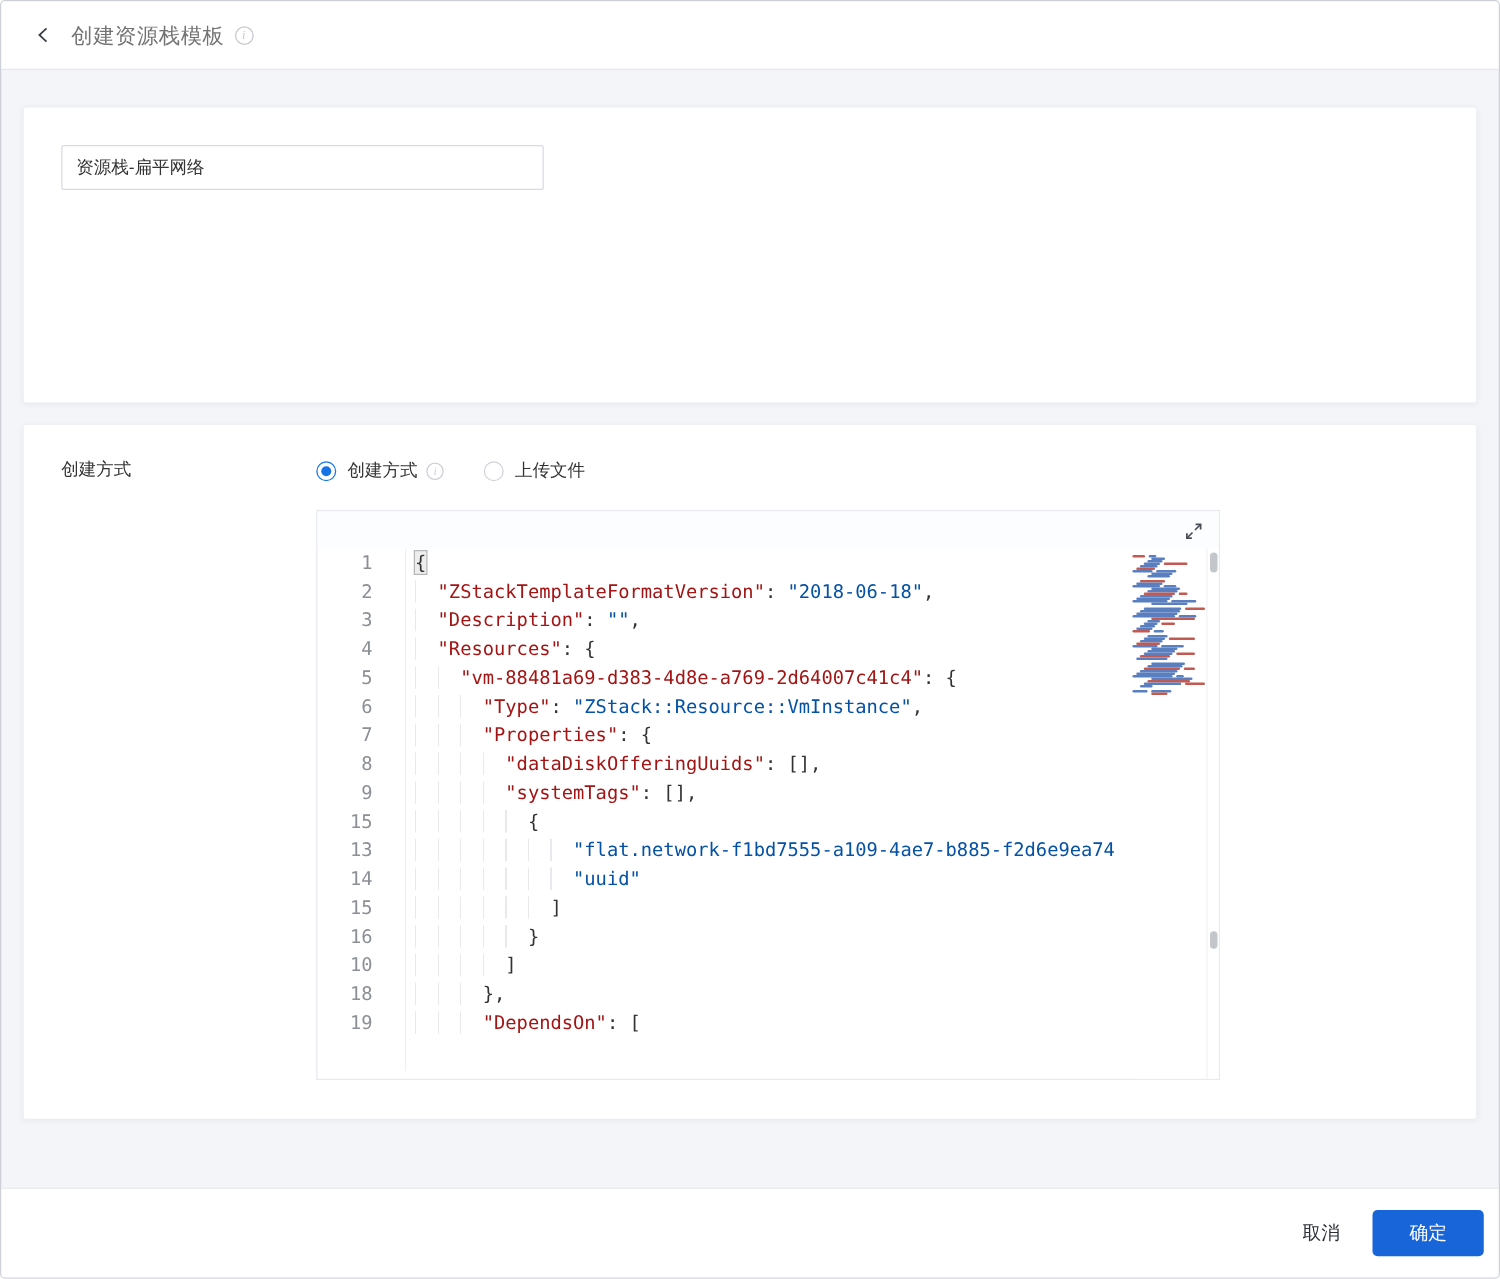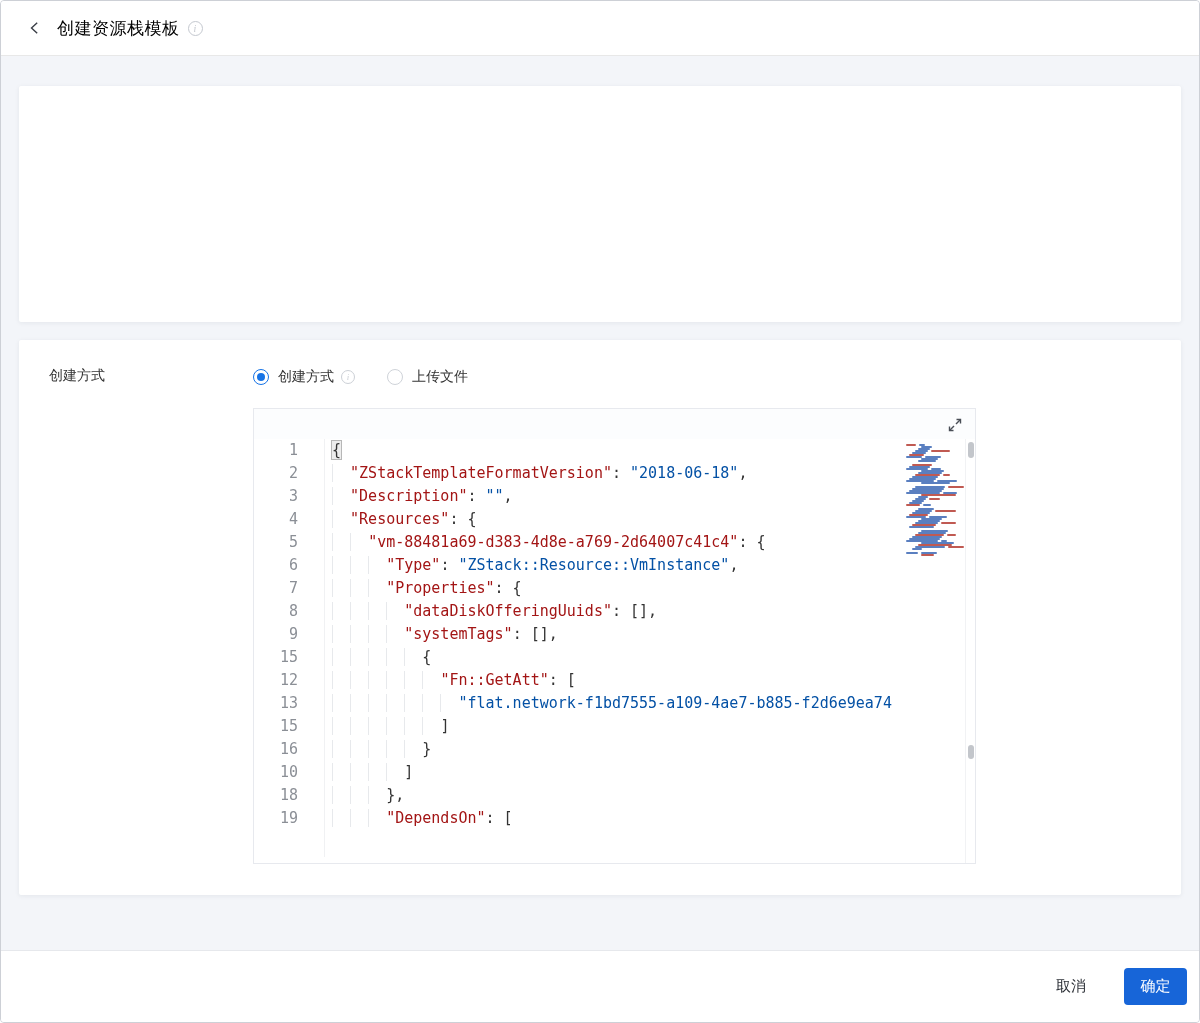--- a/index.html
+++ b/index.html
@@ -7,21 +7,21 @@
   body { font-family:"Liberation Sans","DejaVu Sans",sans-serif; background:#fff; }
 
   .window { width:1200px; height:1023px; border:1px solid #cdd0d6; border-radius:4px;
             display:flex; flex-direction:column; overflow:hidden; background:#f3f5f9; }
 
   
   .hdr { height:55px; flex:none; background:#fff; border-bottom:1px solid #e8e8e8;
          display:flex; align-items:center; padding:0 24px; }
   .back { width:20px; height:20px; display:flex; align-items:center; justify-content:center;
           cursor:pointer; margin-right:12px; }
-  .hdr-title { font-size:17px; color:#000000; font-weight:500; letter-spacing:.5px; }
+  .hdr-title { font-size:17px; color:#737373; font-weight:500; letter-spacing:.5px; }
   .info-i { display:inline-flex; width:15px; height:15px; border:1px solid #c4c8cf; border-radius:50%;
             color:#c4c8cf; font-size:10px; align-items:center; justify-content:center;
             font-family:"Liberation Serif",serif; font-style:italic; margin-left:8px; }
   .info-i.sm { width:14px; height:14px; font-size:9px; color:#ccd0d6; border-color:#ccd0d6; }
 
   
   .page-body { flex:1; padding:30px 18px 0; overflow:hidden; }
   .card { background:#fff; border-radius:2px; box-shadow:0 1px 5px rgba(31,38,51,.07); }
   .card-basic { height:236px; padding:30px 30px 0; }
   .card-method { margin-top:18px; height:555px; padding:26px 30px 0; }
@@ -80,43 +80,44 @@
   .ed-thumb { position:absolute; left:2px; width:6px; border-radius:3px; background:#c3c6cb; }
   .ed-thumb.t1 { top:3px; height:16px; }
   .ed-thumb.t2 { top:306px; height:14px; }
 
   
   .ftr { height:72px; flex:none; background:#fff; border-top:1px solid #e6e8ec;
          display:flex; align-items:center; justify-content:flex-end; padding:0 12px; }
   .btn-cancel { border:none; background:transparent; font-size:15px; color:#2b2f36;
                 cursor:pointer; padding:8px 14px; margin-right:12px;
                 font-family:"Liberation Sans","DejaVu Sans",sans-serif; }
-  .btn-ok { width:63px; height:37px; border:none; border-radius:4px; background:#1765d8;
+  .btn-ok { width:89px; height:37px; border:none; border-radius:4px; background:#1765d8;
             color:#fff; font-size:15px; cursor:pointer;
-            font-family:"Liberation Sans","DejaVu Sans",sans-serif;margin-left:12px; }
+            font-family:"Liberation Sans","DejaVu Sans",sans-serif; }
 </style>
 </head>
 <body>
 
 <div class="window">
 
   <div class="hdr">
     <span class="back">
       <svg width="14" height="14" viewBox="0 0 16 16">
         <polyline points="10.5,2 4,8 10.5,14" fill="none" stroke="#3a3f47" stroke-width="1.6"></polyline>
       </svg>
     </span>
     <span class="hdr-title">创建资源栈模板</span>
     <span class="info-i">i</span>
   </div>
 
   <div class="page-body">
 
     <div class="card card-basic">
       <div class="form-row name-row">
+        <input class="txt-input" type="text" value="资源栈-扁平网络" style="">
       </div>
     </div>
 
     <div class="card card-method">
       <div class="form-row">
         <div class="form-label" style="padding-top:1px">创建方式</div>
         <div class="radio-row">
           <span class="radio-opt sel">
             <span class="radio-circ"></span>
             <span class="radio-lbl">创建方式</span>
@@ -142,22 +143,22 @@
             <div class="code-line"><span class="ln">1</span><span class="lc"><span class="p match">{</span></span></div>
             <div class="code-line"><span class="ln">2</span><span class="lc"><span class="ind">  </span><span class="key">"ZStackTemplateFormatVersion"</span><span class="p">: </span><span class="str">"2018-06-18"</span><span class="p">,</span></span></div>
             <div class="code-line"><span class="ln">3</span><span class="lc"><span class="ind">  </span><span class="key">"Description"</span><span class="p">: </span><span class="str">""</span><span class="p">,</span></span></div>
             <div class="code-line"><span class="ln">4</span><span class="lc"><span class="ind">  </span><span class="key">"Resources"</span><span class="p">: {</span></span></div>
             <div class="code-line"><span class="ln">5</span><span class="lc"><span class="ind">    </span><span class="key">"vm-88481a69-d383-4d8e-a769-2d64007c41c4"</span><span class="p">: {</span></span></div>
             <div class="code-line"><span class="ln">6</span><span class="lc"><span class="ind">      </span><span class="key">"Type"</span><span class="p">: </span><span class="str">"ZStack::Resource::VmInstance"</span><span class="p">,</span></span></div>
             <div class="code-line"><span class="ln">7</span><span class="lc"><span class="ind">      </span><span class="key">"Properties"</span><span class="p">: {</span></span></div>
             <div class="code-line"><span class="ln">8</span><span class="lc"><span class="ind">        </span><span class="key">"dataDiskOfferingUuids"</span><span class="p">: [],</span></span></div>
             <div class="code-line"><span class="ln">9</span><span class="lc"><span class="ind">        </span><span class="key">"systemTags"</span><span class="p">: [],</span></span></div>
             <div class="code-line"><span class="ln">15</span><span class="lc"><span class="ind">          </span><span class="p">{</span></span></div>
-            <div class="code-line"><span class="ln">12</span><span class="lc"><span class="ind">            </span><span class="key">"Fn::GetAtt"</span><span class="p">: [</span></span></div>
             <div class="code-line"><span class="ln">13</span><span class="lc"><span class="ind">              </span><span class="str">"flat.network-f1bd7555-a109-4ae7-b885-f2d6e9ea74</span></span></div>
+            <div class="code-line"><span class="ln">14</span><span class="lc"><span class="ind">              </span><span class="str">"uuid"</span></span></div>
             <div class="code-line"><span class="ln">15</span><span class="lc"><span class="ind">            </span><span class="p">]</span></span></div>
             <div class="code-line"><span class="ln">16</span><span class="lc"><span class="ind">          </span><span class="p">}</span></span></div>
             <div class="code-line"><span class="ln">10</span><span class="lc"><span class="ind">        </span><span class="p">]</span></span></div>
             <div class="code-line"><span class="ln">18</span><span class="lc"><span class="ind">      </span><span class="p">},</span></span></div>
             <div class="code-line"><span class="ln">19</span><span class="lc"><span class="ind">      </span><span class="key">"DependsOn"</span><span class="p">: [</span></span></div>
           </div>
         <div class="minimap">
             <div class="mm-row">
               <span class="mm-bar" style="width: 10px; margin-left: 0px; background: rgb(192, 90, 82);"></span>
               <span class="mm-bar" style="width: 6px; margin-left: 3px; background: rgb(90, 127, 192);"></span>

